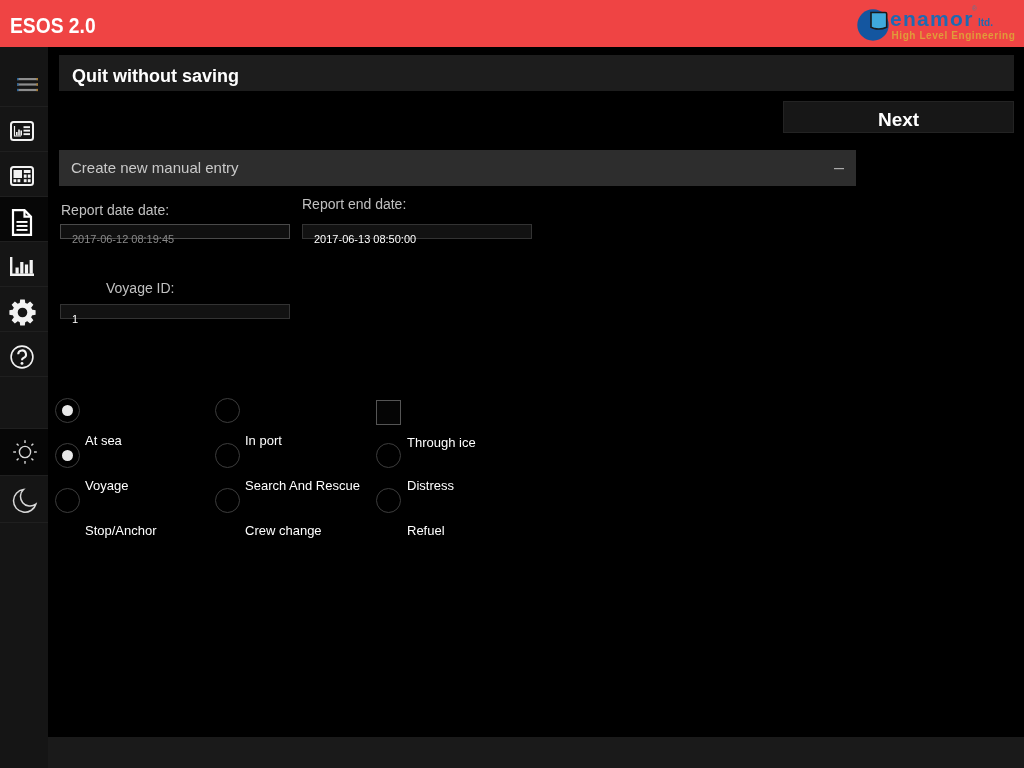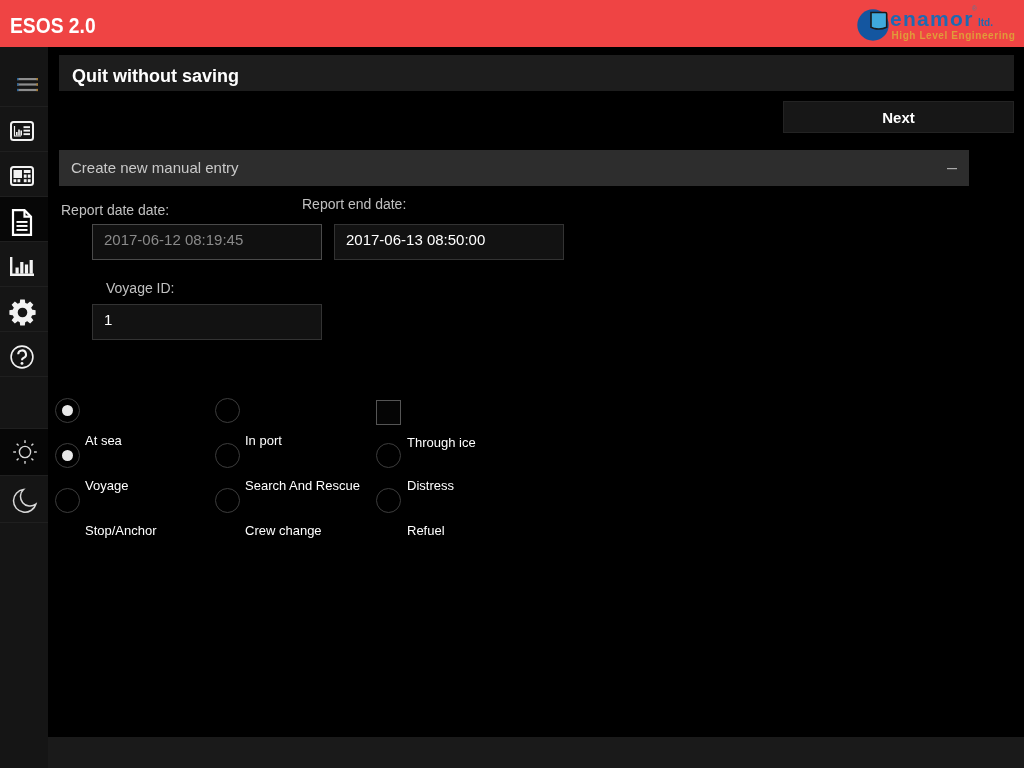--- a/index.html
+++ b/index.html
@@ -13,27 +13,27 @@
 
   
   #sidebar { position:absolute; left:0; top:47px; width:48px; height:721px; background:#151515; }
   .cell { position:absolute; left:0; width:48px; border-bottom:1px solid #1f1f1f; }
   .active { background:#070707; }
 
   
   #quitbar { position:absolute; left:59px; top:55px; width:955px; height:36px; background:#1d1d1d; }
   #quitbar span { position:absolute; left:13px; top:11px; font-size:18px; font-weight:700; color:#fff; }
   #nextbtn { position:absolute; left:783px; top:101px; width:231px; height:32px; background:#171717; border:1px solid #232323; }
-  #nextbtn span { position:absolute; width:100%; text-align:center; top:7px; font-size:15px; font-weight:700; color:#fff; }
-  #panelhdr { position:absolute; left:59px; top:150px; width:910px; height:36px; background:#2d2d2d; }
+  #nextbtn span { position:absolute; width:100%; text-align:center; top:7px; font-size:19px; font-weight:700; color:#fff; }
+  #panelhdr { position:absolute; left:59px; top:150px; width:797px; height:36px; background:#2d2d2d; }
   #panelhdr .t { position:absolute; left:12px; top:9px; font-size:15px; color:#c9c9c9; }
   #panelhdr .m { position:absolute; right:12px; top:7px; font-size:18px; color:#aaa; }
 
   .lbl { position:absolute; font-size:14px; color:#c0c0c0; }
-  .inp { position:absolute; height:36px; background:#121212; border:1px solid #4a4a4a; font-size:15px; line-height:29px; padding-left:11px; color:#fff;margin-left:32px; }
+  .inp { position:absolute; height:15px; background:#121212; border:1px solid #4a4a4a; font-size:11px; line-height:29px; padding-left:11px; color:#fff; }
 
   .radio { position:absolute; width:25px; height:25px; border-radius:50%; border:1px solid #3d3d3d; }
   .radio .dot { position:absolute; left:6px; top:6px; width:11px; height:11px; border-radius:50%; background:#e8e8e8; }
   .rlbl { position:absolute; font-size:13px; color:#fff;margin-top:29px; }
   #chk { position:absolute; left:376px; top:400px; width:25px; height:25px; border:1px solid #555; background:#050505; }
 
   #footer { position:absolute; left:48px; top:737px; width:976px; height:31px; background:#1a1a1a; }
 </style>
 </head>
 <body>

